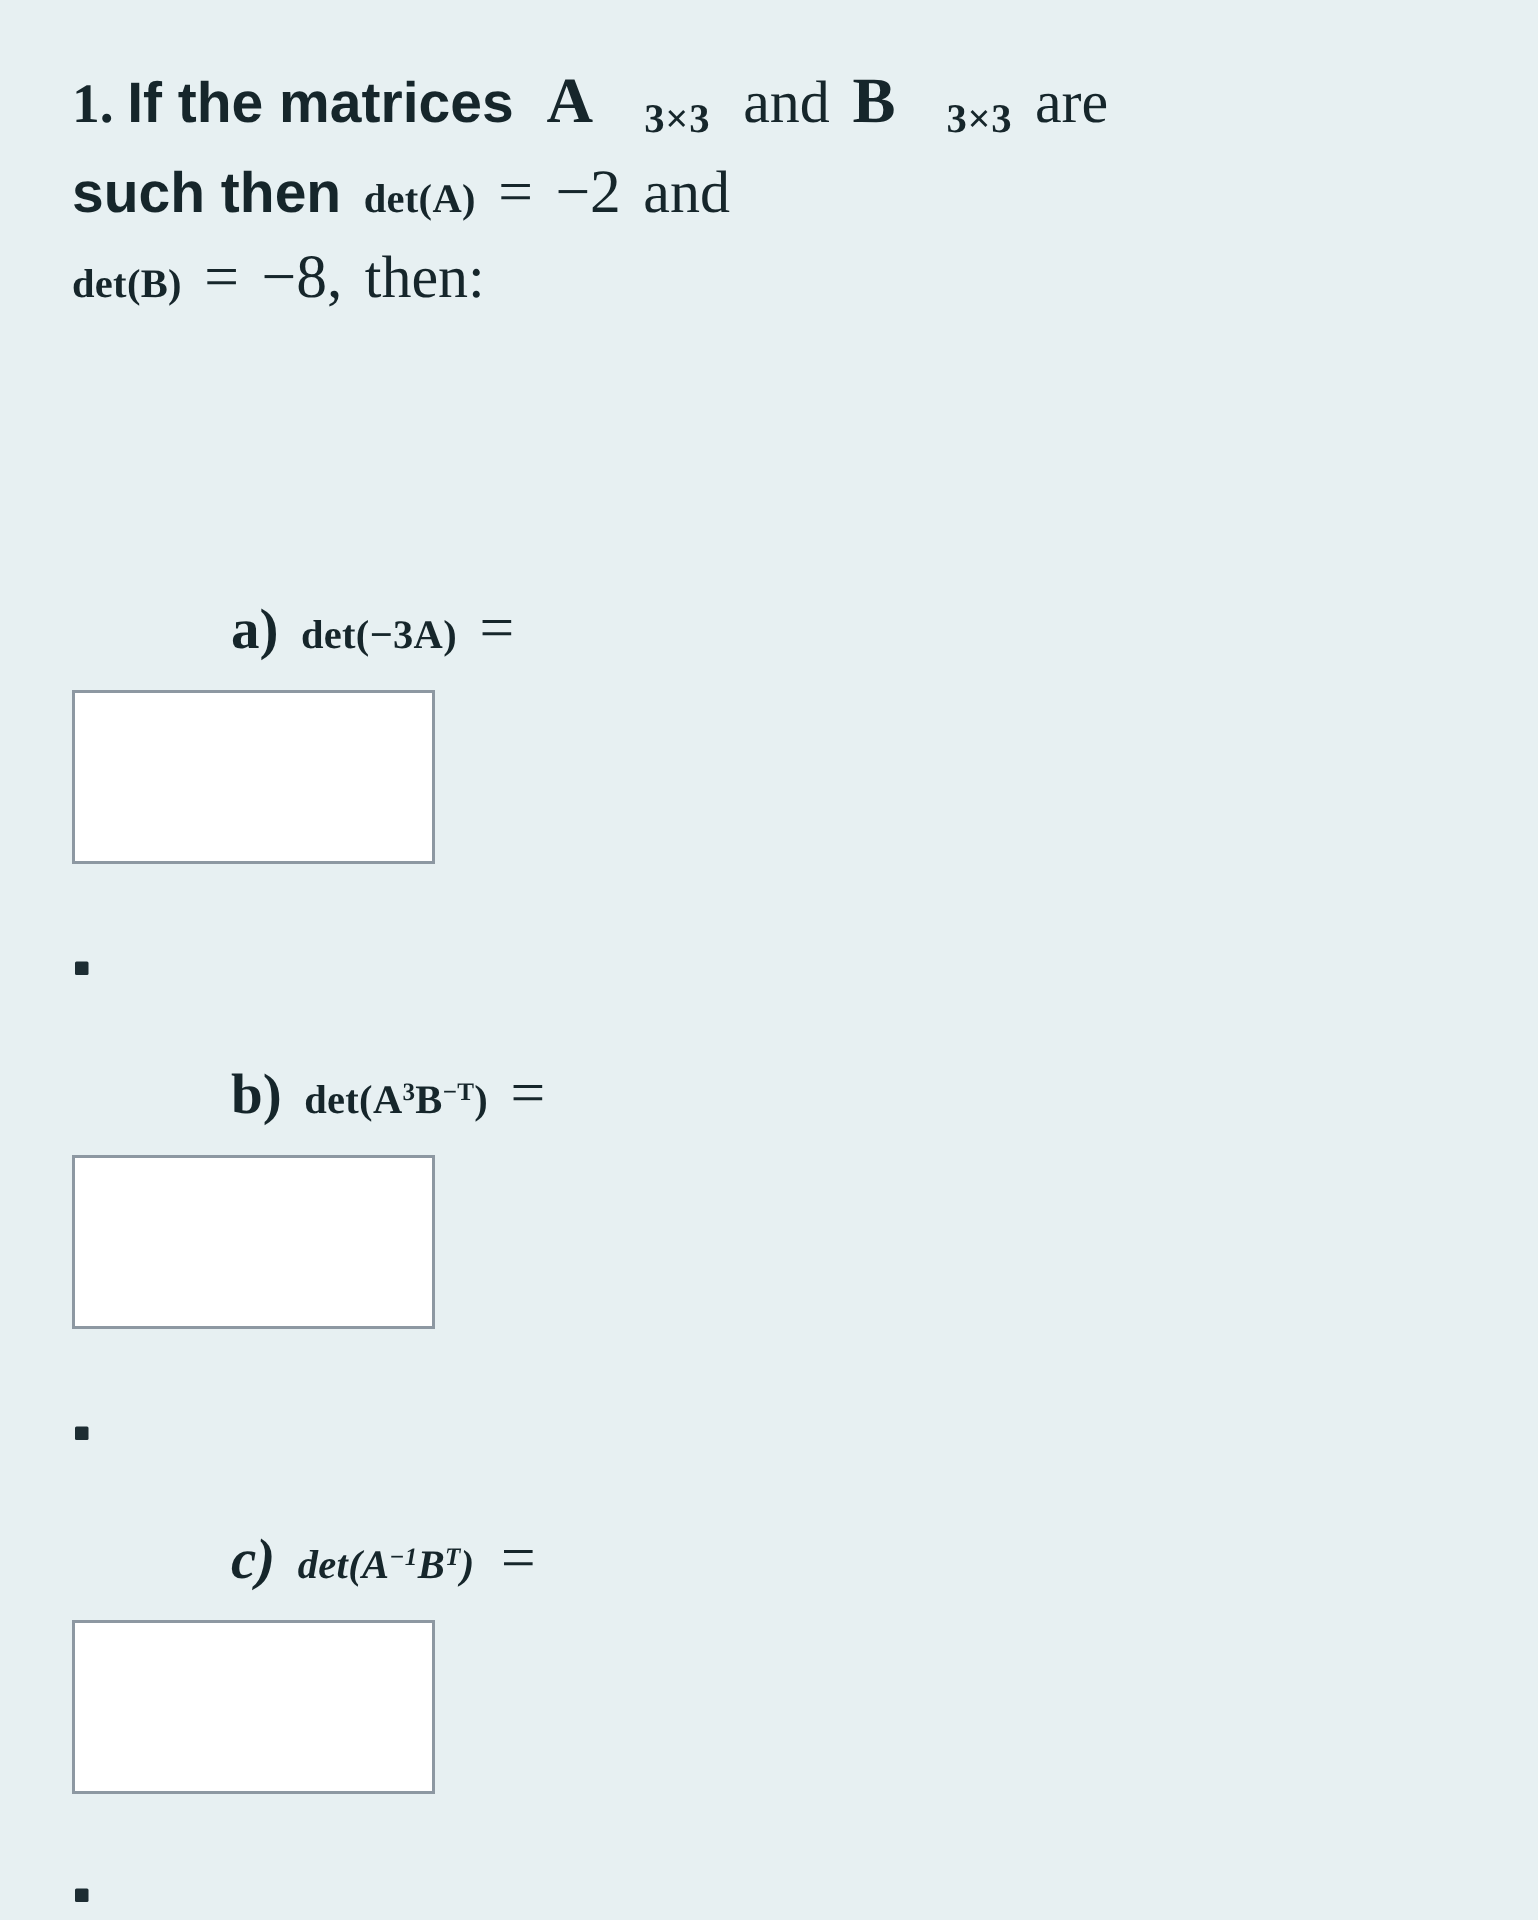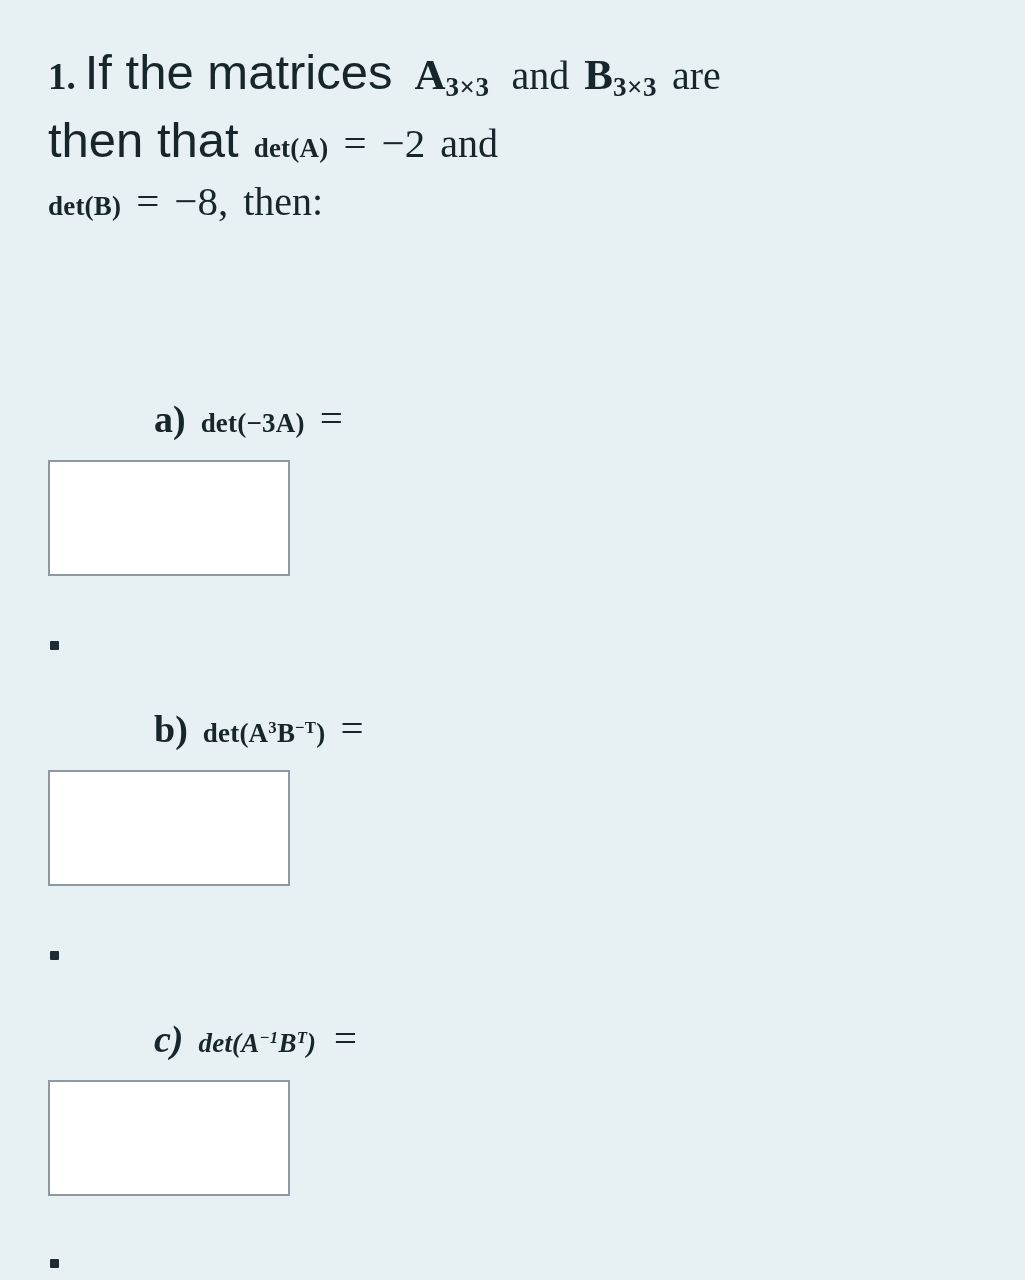--- a/index.html
+++ b/index.html
@@ -37,22 +37,22 @@
   }
   .stem-line + .stem-line { margin-top: 2px; }
 
   .qnum {
     font-family: "Liberation Serif", "DejaVu Serif", serif;
     font-weight: bold;
     font-size: 37px;
   }
   .txt-sans {
     font-family: "Liberation Sans", "DejaVu Sans", sans-serif;
-    font-size: 49px;
-    font-weight: normal;
+    font-size: 38px;
+    font-weight: bold;
   }
   .txt-serif {
     font-family: "Liberation Serif", "DejaVu Serif", serif;
     font-size: 40px;
     font-weight: normal;
     text-align: right;
   }
   .math {
     font-family: "Liberation Serif", "DejaVu Serif", serif;
     font-weight: bold;
@@ -67,20 +67,21 @@
   .mat {
     font-family: "Liberation Serif", "DejaVu Serif", serif;
     font-weight: bold;
     font-size: 43px;
   }
   .sub {
     font-size: 0.63em;
     font-weight: bold;
     vertical-align: -0.26em;
     letter-spacing: 0.5px;
+    margin-left: 34px;
   }
   .sup {
     font-size: 0.62em;
     font-weight: bold;
     vertical-align: 0.52em;
   }
   .sp-s { display: inline-block; width: 9px; }
   .sp-m { display: inline-block; width: 15px; }
   .sp-l { display: inline-block; width: 22px; }
 
@@ -129,21 +130,21 @@
 
 <div class="page">
 
   <div class="stem">
 
     <div class="stem-line">
       <span class="qnum">1.</span><span class="sp-s"></span><span class="txt-sans">If the matrices</span><span class="sp-l"></span><span class="mat"><span>A</span><span class="sub">3×3</span></span><span class="sp-l"></span><span class="txt-serif">and</span><span class="sp-m"></span><span class="mat"><span>B</span><span class="sub">3×3</span></span><span class="sp-m"></span><span class="txt-serif">are</span>
     </div>
 
     <div class="stem-line">
-      <span class="txt-sans">then that</span><span class="sp-m"></span><span class="math">det(A)</span><span class="sp-m"></span><span class="math-reg">=</span><span class="sp-m"></span><span class="math-reg">−2</span><span class="sp-m"></span><span class="txt-serif">and</span>
+      <span class="txt-sans">such then</span><span class="sp-m"></span><span class="math">det(A)</span><span class="sp-m"></span><span class="math-reg">=</span><span class="sp-m"></span><span class="math-reg">−2</span><span class="sp-m"></span><span class="txt-serif">and</span>
     </div>
 
     <div class="stem-line">
       <span class="math">det(B)</span><span class="sp-m"></span><span class="math-reg">=</span><span class="sp-m"></span><span class="math-reg">−8,</span><span class="sp-m"></span><span class="txt-serif">then:</span>
     </div>
 
   </div>
 
   <div class="part" style="top:0;">
     <div class="part-label" style="top:398px;">

